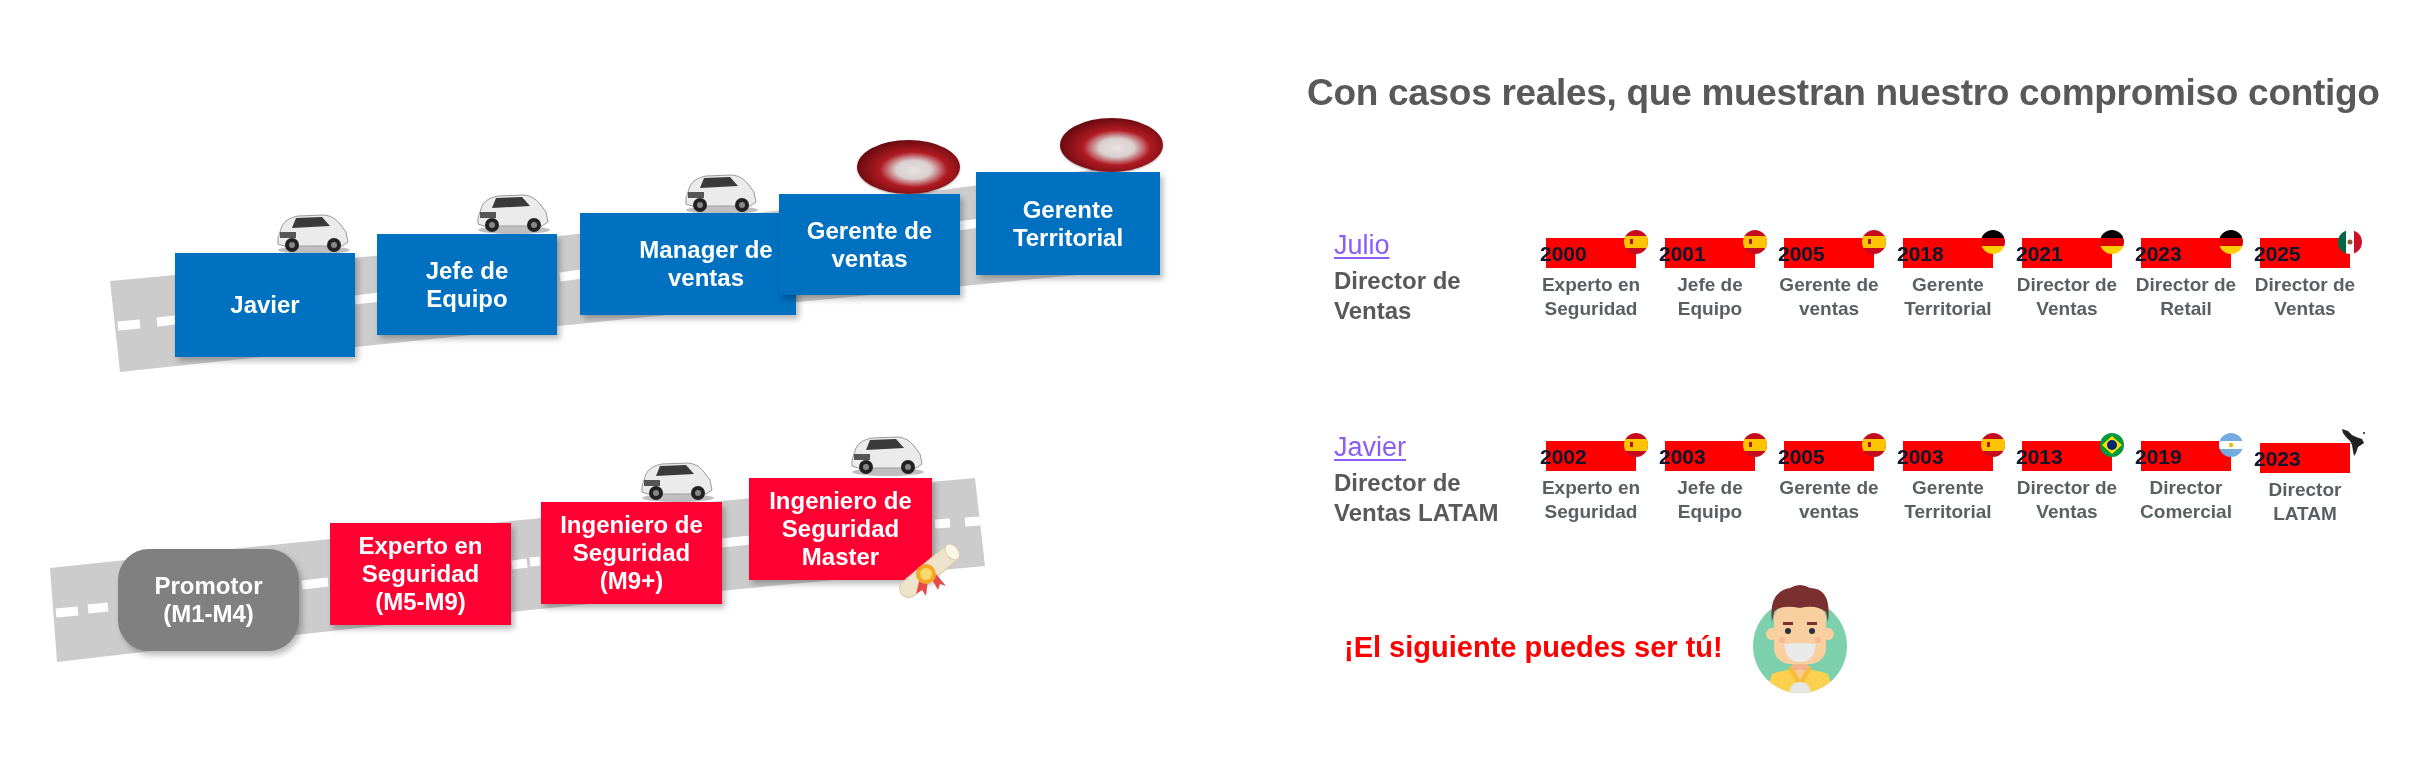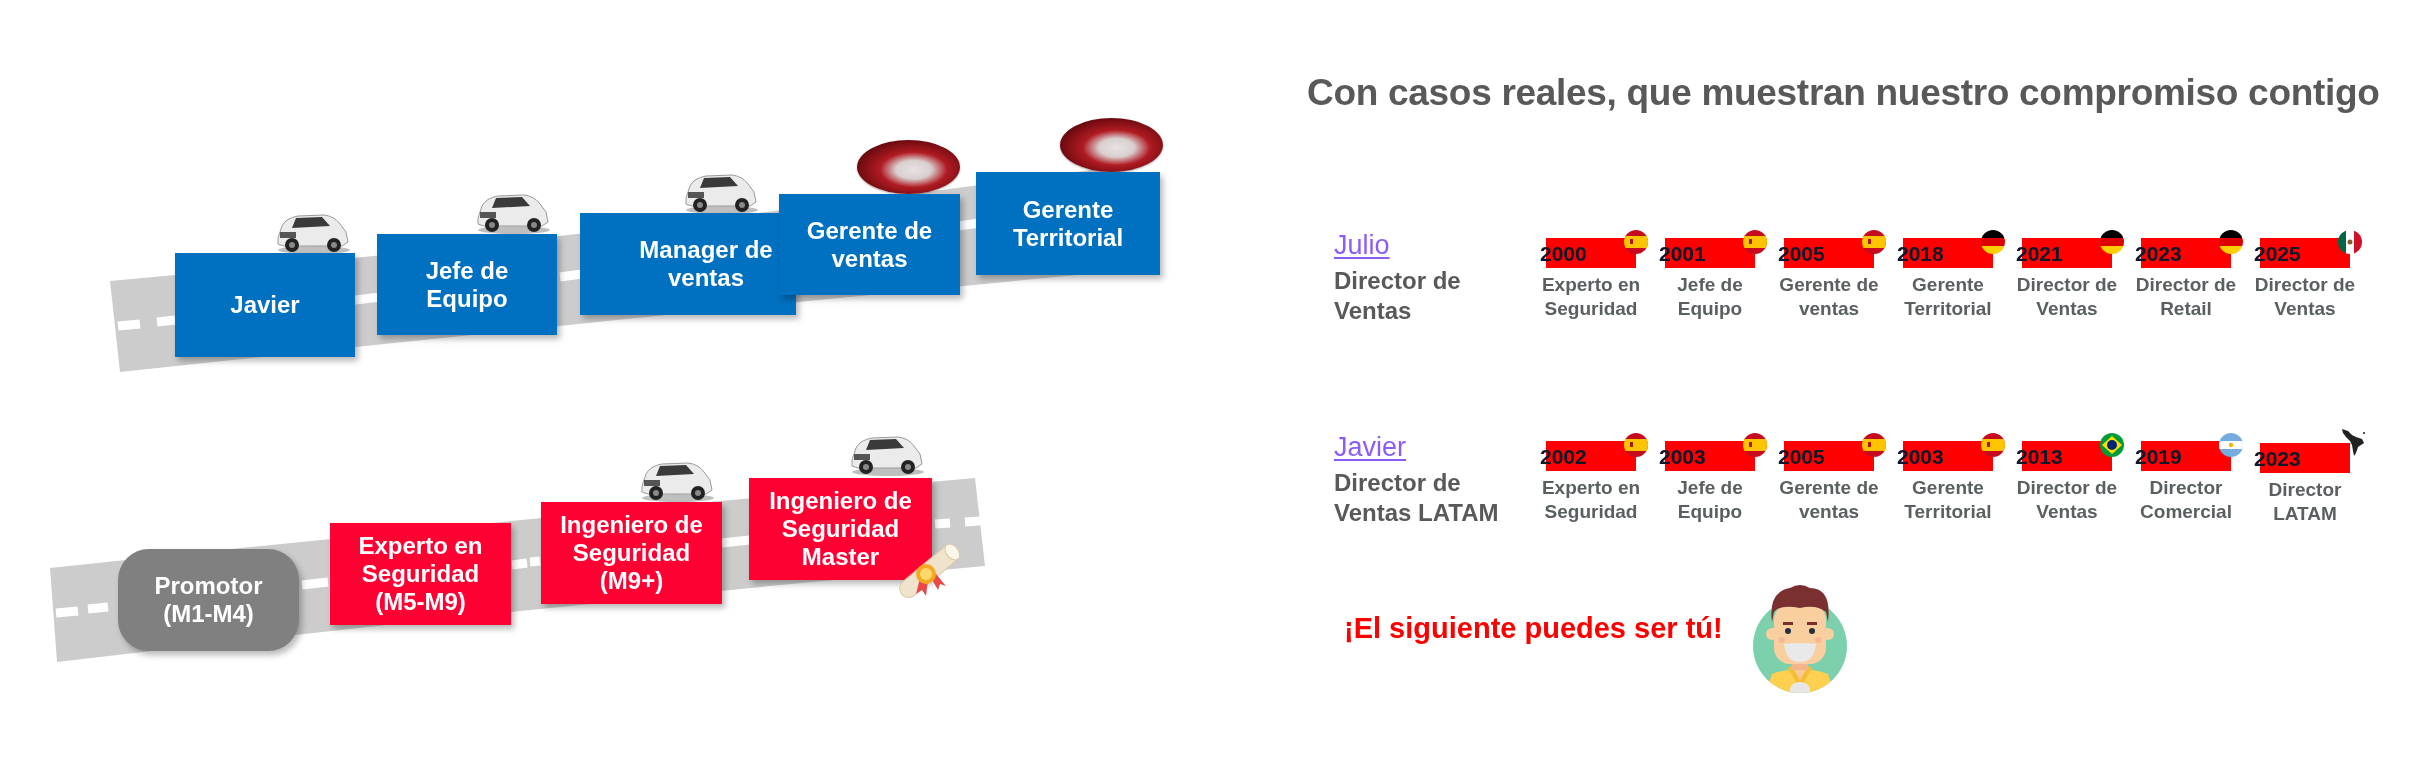--- a/index.html
+++ b/index.html
@@ -31,21 +31,21 @@
                  text-decoration: underline; text-underline-offset: 3px; }
   .person-role { position: absolute; font-size: 24px; font-weight: bold; color: #595959;
                  line-height: 30px; white-space: pre-line; }
   .badge { position: absolute; width: 90px; height: 30px; background: #ff0000; color: #0f172a;
            font-weight: bold; font-size: 21px; line-height: 31px; text-align: left; }
   .badge .yr { position: relative; left: -6px; }
   .flag { position: absolute; width: 24px; height: 24px; border-radius: 50%; overflow: hidden;
           top: -8px; right: -12px; }
   .blabel { position: absolute; width: 130px; text-align: center; font-size: 19px; font-weight: bold;
             color: #5a6061; line-height: 24px; white-space: pre-line; }
-  .cta { position: absolute; left: 1344px; top: 612px; font-size: 29px; font-weight: bold; color: #ff0000; white-space: nowrap; }
+  .cta { position: absolute; left: 1344px; top: 631px; font-size: 29px; font-weight: bold; color: #ff0000; white-space: nowrap; }
 </style>
 </head>
 <body>
 
 <svg class="road" width="1200" height="400" viewBox="0 0 1200 400">
   <path d="M110,281 Q600,238 1120,166 L1130,270 Q620,318 120,372 Z" fill="#cccccc"></path>
   <g stroke="#ffffff" stroke-width="9" fill="none">
     <line x1="118" y1="326" x2="140" y2="324"></line>
     <line x1="157" y1="322" x2="175" y2="320"></line>
     <line x1="355" y1="300" x2="380" y2="297"></line>

